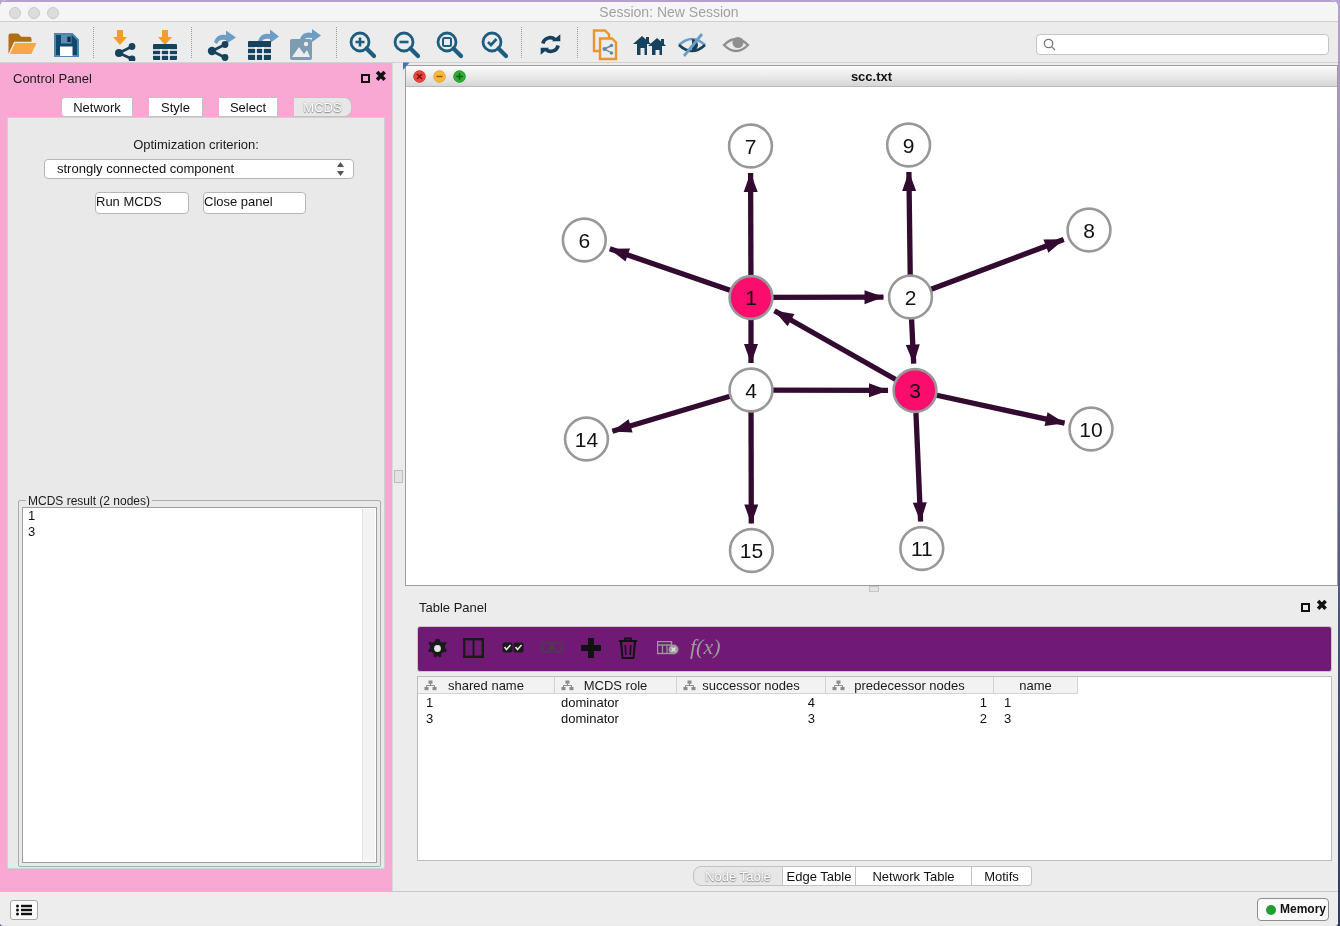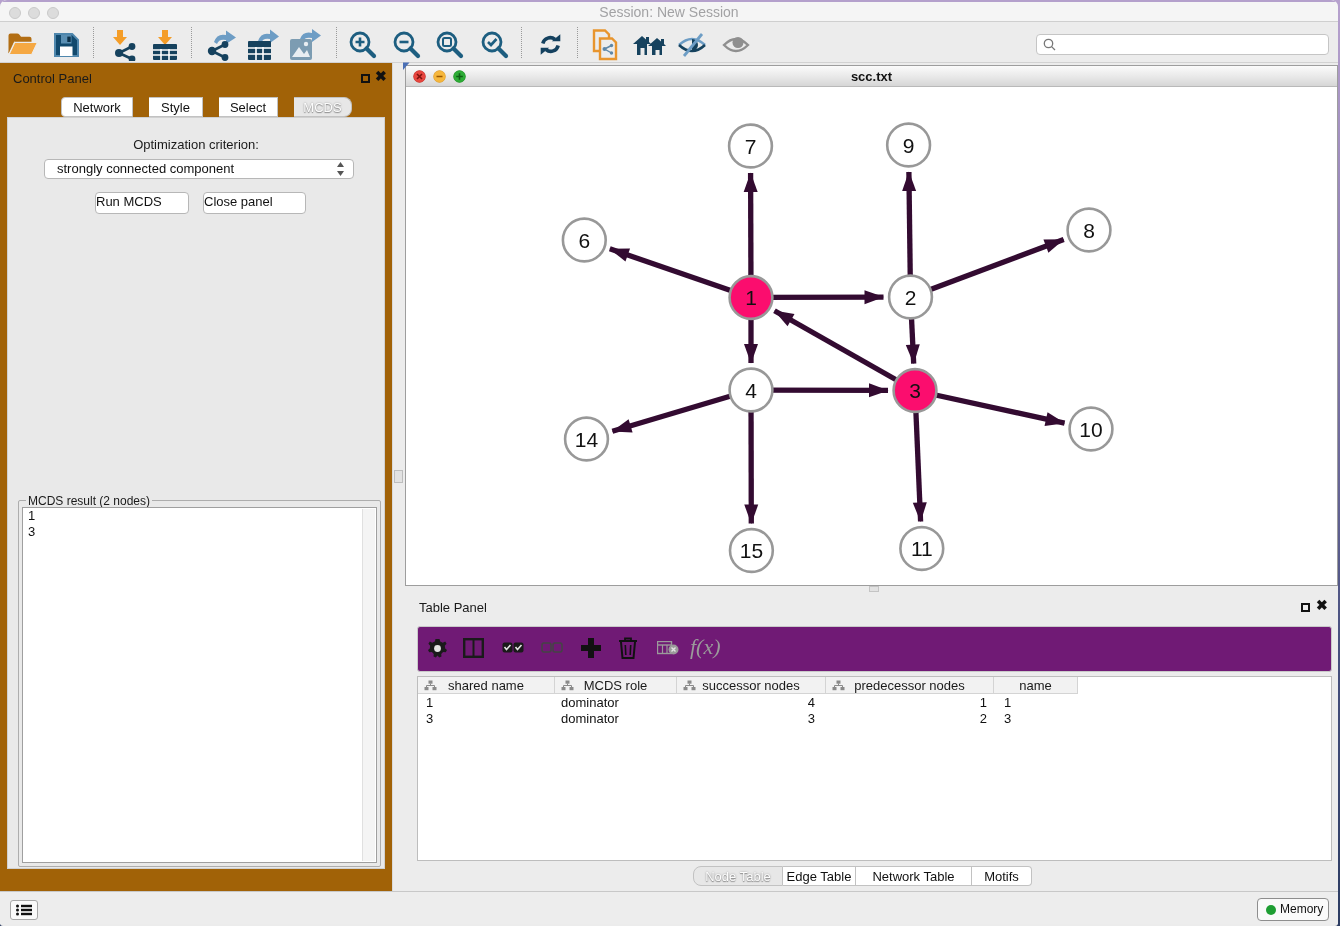--- a/index.html
+++ b/index.html
@@ -10,21 +10,21 @@
 
 #titlebar { position:absolute; left:0; top:0; width:100%; height:22px; background:#f5f5f5; border-bottom:1px solid #cfcfcf; }
 .tl { position:absolute; top:7px; width:12px; height:12px; border-radius:50%; background:#dcdcdc; border:1px solid #c9c9c9; }
 #title-txt { position:absolute; top:4px; width:100%; text-align:center; font-size:14px; color:#a2a2a4; }
 
 #toolbar { position:absolute; left:0; top:26px; width:100%; height:37px; background:#ececec; border-bottom:1px solid #d2d2d2; }
 .tsep { position:absolute; top:1px; height:31px; width:0; border-left:1px dotted #9a9a9a; }
 .ticon { position:absolute; top:3px; }
 #search { position:absolute; left:1036px; top:8px; width:293px; height:21px; background:#fff; border:1px solid #c5c5c5; border-radius:4px; }
 
-#ctrl { position:absolute; left:0; top:63px; width:392px; height:828px; background:#a16207;padding-left:12px; }
+#ctrl { position:absolute; left:0; top:63px; width:392px; height:828px; background:#f9a8d4;padding-left:12px; }
 #ctrl-title { position:absolute; left:13px; top:8px; font-size:13px; color:#1a1a1a; }
 #ctrl-sq { position:absolute; left:361px; top:11px; width:9px; height:9px; border:2px solid #111; }
 #ctrl-x { position:absolute; left:375px; top:5px; font-size:14px; font-weight:bold; color:#111; }
 #ctrl-body { position:absolute; left:7px; top:54px; width:378px; height:752px; background:#e9e9e9; border:1px solid #d0d0d0; }
 .tabs { position:absolute; display:flex; height:20px; }
 .tab { font-size:13px; color:#111; background:#fff; border:1px solid #c2c2c2; border-left:none; text-align:center; line-height:19px; }
 .tab.first { border-left:1px solid #c2c2c2; border-radius:4px 0 0 4px; }
 .tab.sel { background:#e7e7e7; color:#fcfcfc; text-shadow:0 0 2px #9a9a9a, 0 1px 1px #8a8a8a; border-radius:0 8px 8px 0; }
 #ctrl-tabs { left:61px; top:34px;gap:16px; }
 #opt-label { position:absolute; left:0; top:74px; width:392px; text-align:center; font-size:13px; color:#1a1a1a; }
@@ -56,21 +56,21 @@
 #tp-sq { position:absolute; left:896px; top:11px; width:9px; height:9px; border:2px solid #111; }
 #tp-x { position:absolute; left:911px; top:5px; font-size:14px; font-weight:bold; color:#111; }
 #tp-toolbar { position:absolute; left:12px; top:34px; width:915px; height:46px; background:#701a75; border:1px solid #c9c9c9; border-radius:3px; }
 #tp-table { position:absolute; left:12px; top:84px; width:915px; height:185px; background:#fff; border:1px solid #bdbdbd; }
 #tp-header { position:absolute; left:0; top:0; height:17px; background:#f2f2f2; border-bottom:1px solid #d4d4d4; }
 .hcell { position:absolute; top:0; height:17px; font-size:13px; color:#1a1a1a; text-align:center; line-height:17px; border-right:1px solid #d4d4d4; }
 .hicon { position:absolute; left:6px; top:3px; }
 .trow { position:absolute; font-size:13px; color:#111; height:16px; line-height:16px; }
 #tp-tabs { left:288px; top:274px; }
 
-#statusbar { position:absolute; left:0; top:891px; width:1338px; height:33px; background:#ededed; border-top:1px solid #c8c8c8; }
+#statusbar { position:absolute; left:0; top:891px; width:1338px; height:33px; background:#ededed; border-top:1px solid #c8c8c8;font-weight:bold; }
 #sb-btn { position:absolute; left:10px; top:8px; width:28px; height:20px; background:#fafafa; border:1px solid #a8a8a8; border-radius:3px; }
 #mem-btn { position:absolute; left:1257px; top:6px; width:72px; height:23px; background:#fafafa; border:1px solid #8e8e8e; border-radius:4px; font-size:12px; color:#111; line-height:21px; padding-left:22px; }
 #mem-dot { position:absolute; left:8px; top:6px; width:10px; height:10px; border-radius:50%; background:#1e9e33; }
 </style>
 </head>
 <body>
 <div id="win">
   <div id="topstrip"></div>
   <div id="titlebar">
     <div class="tl" style="left:9px"></div>

